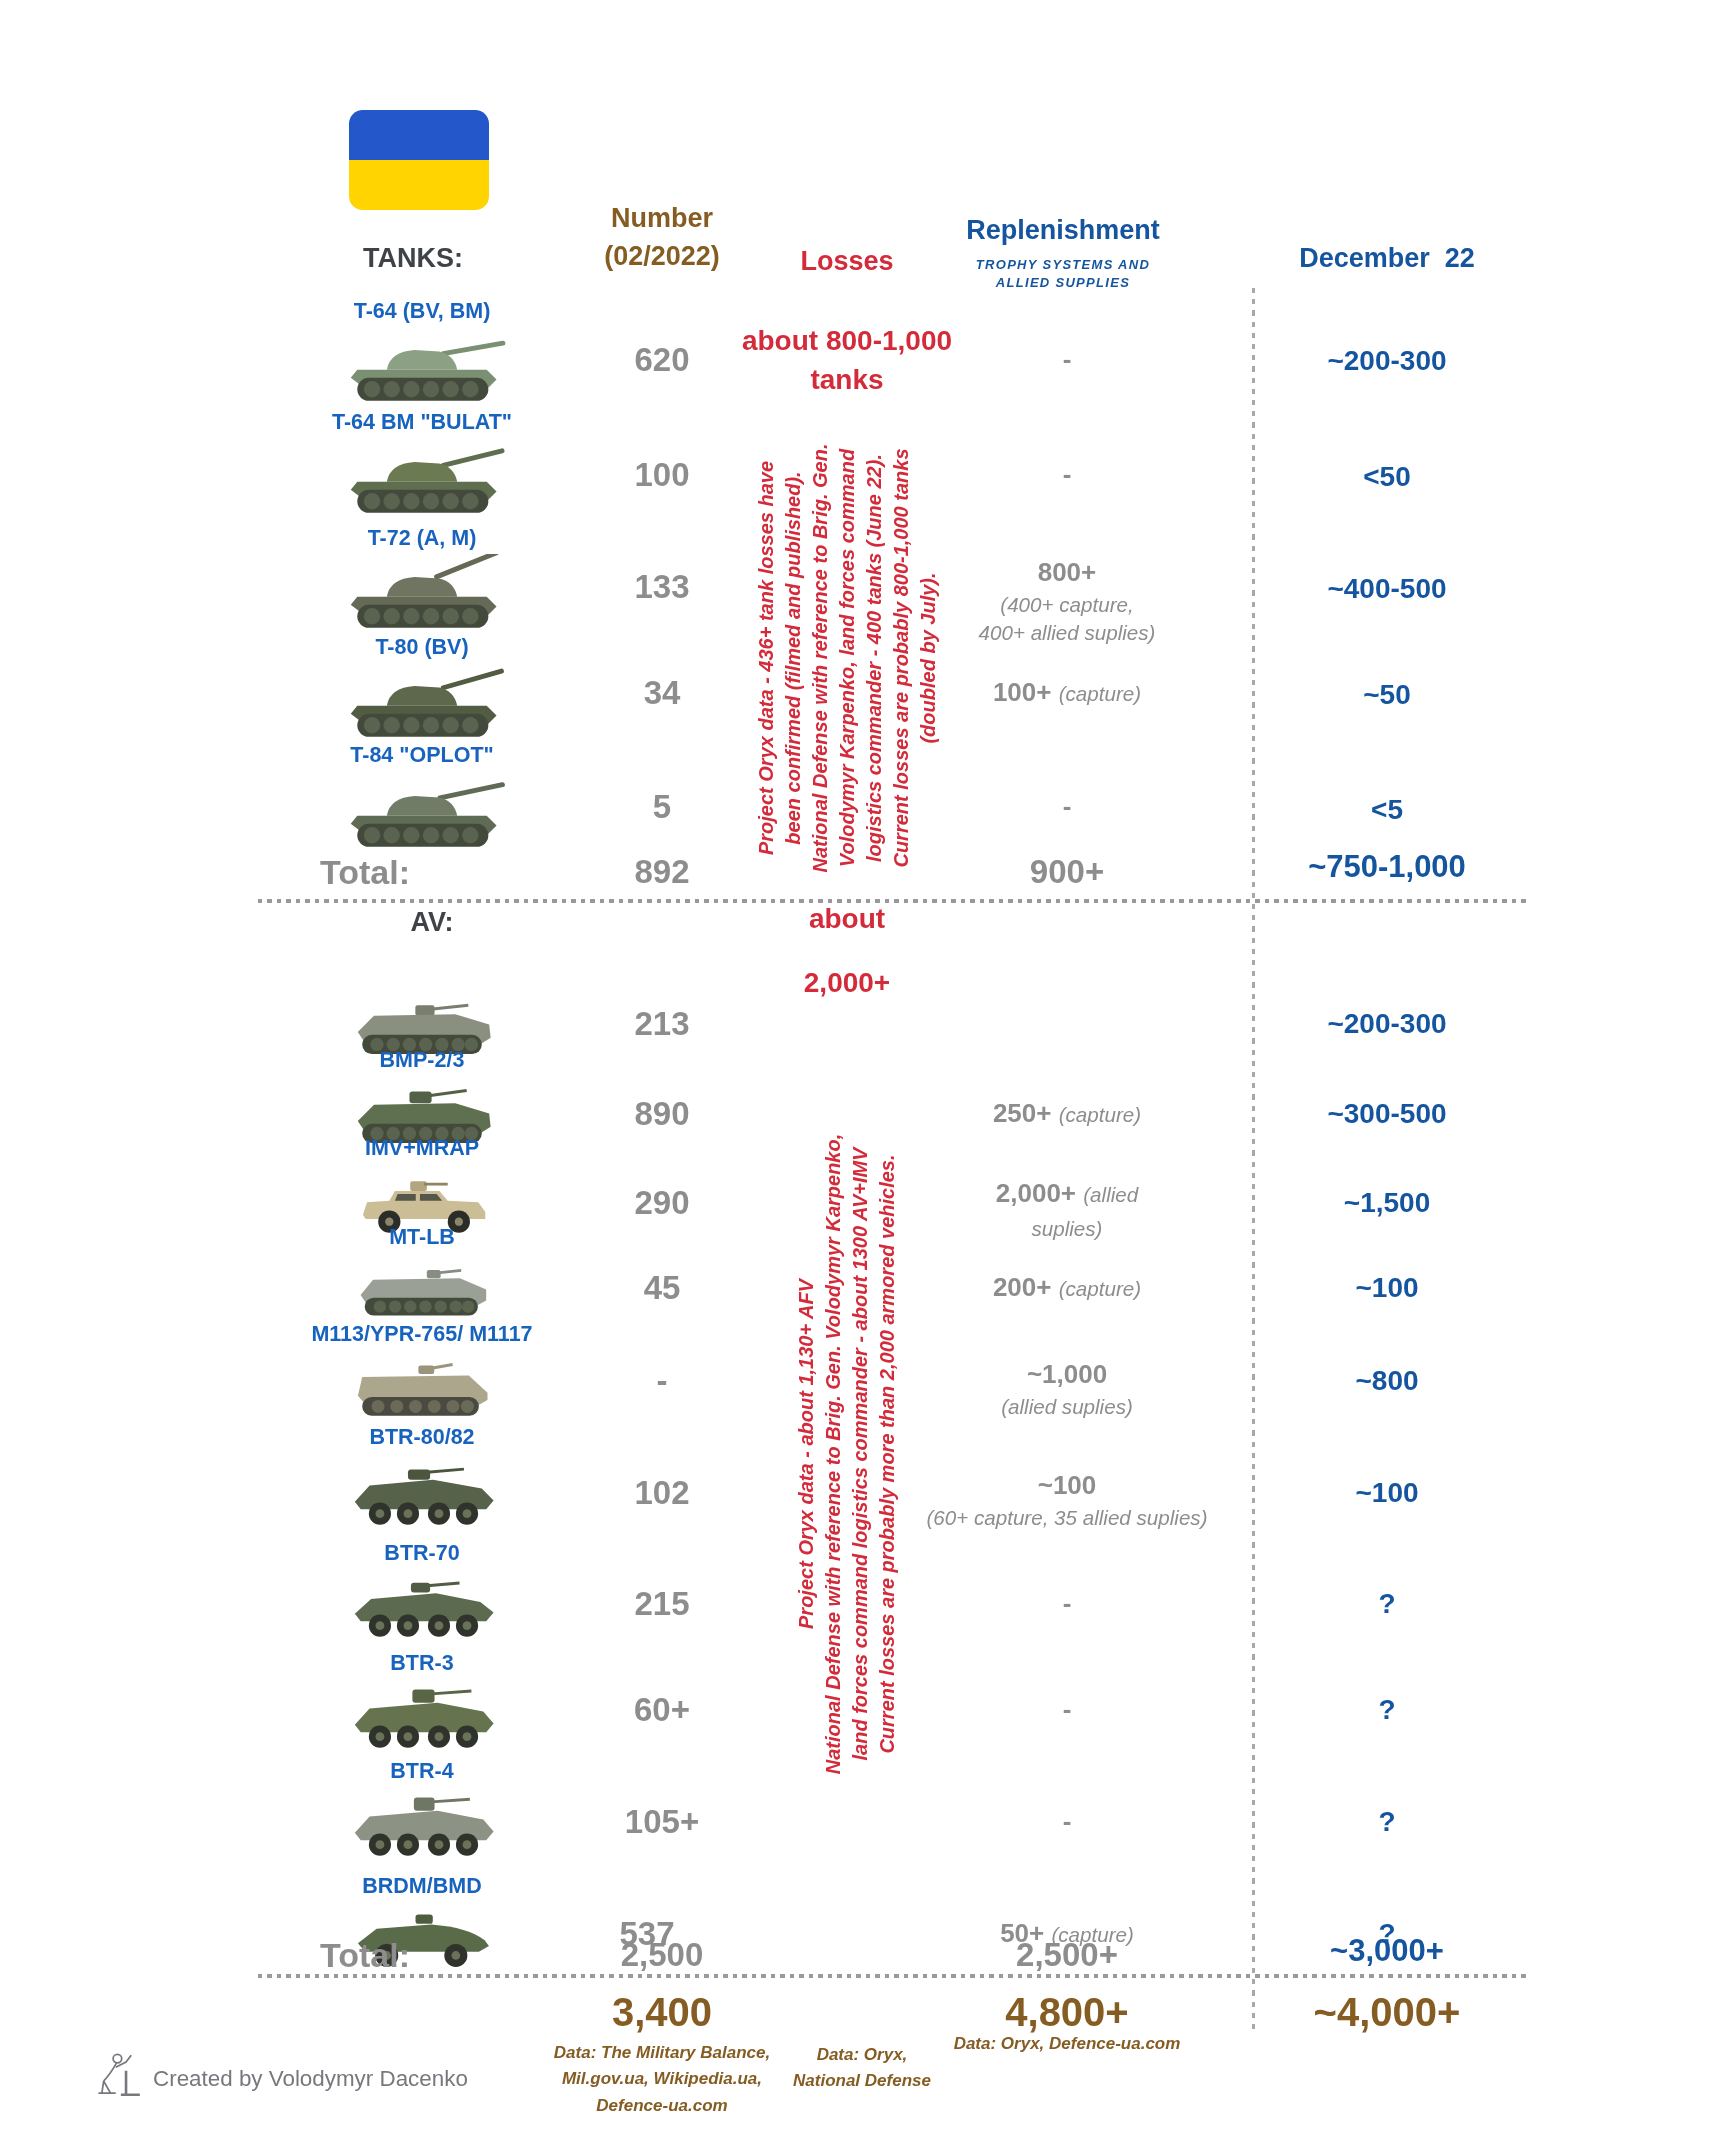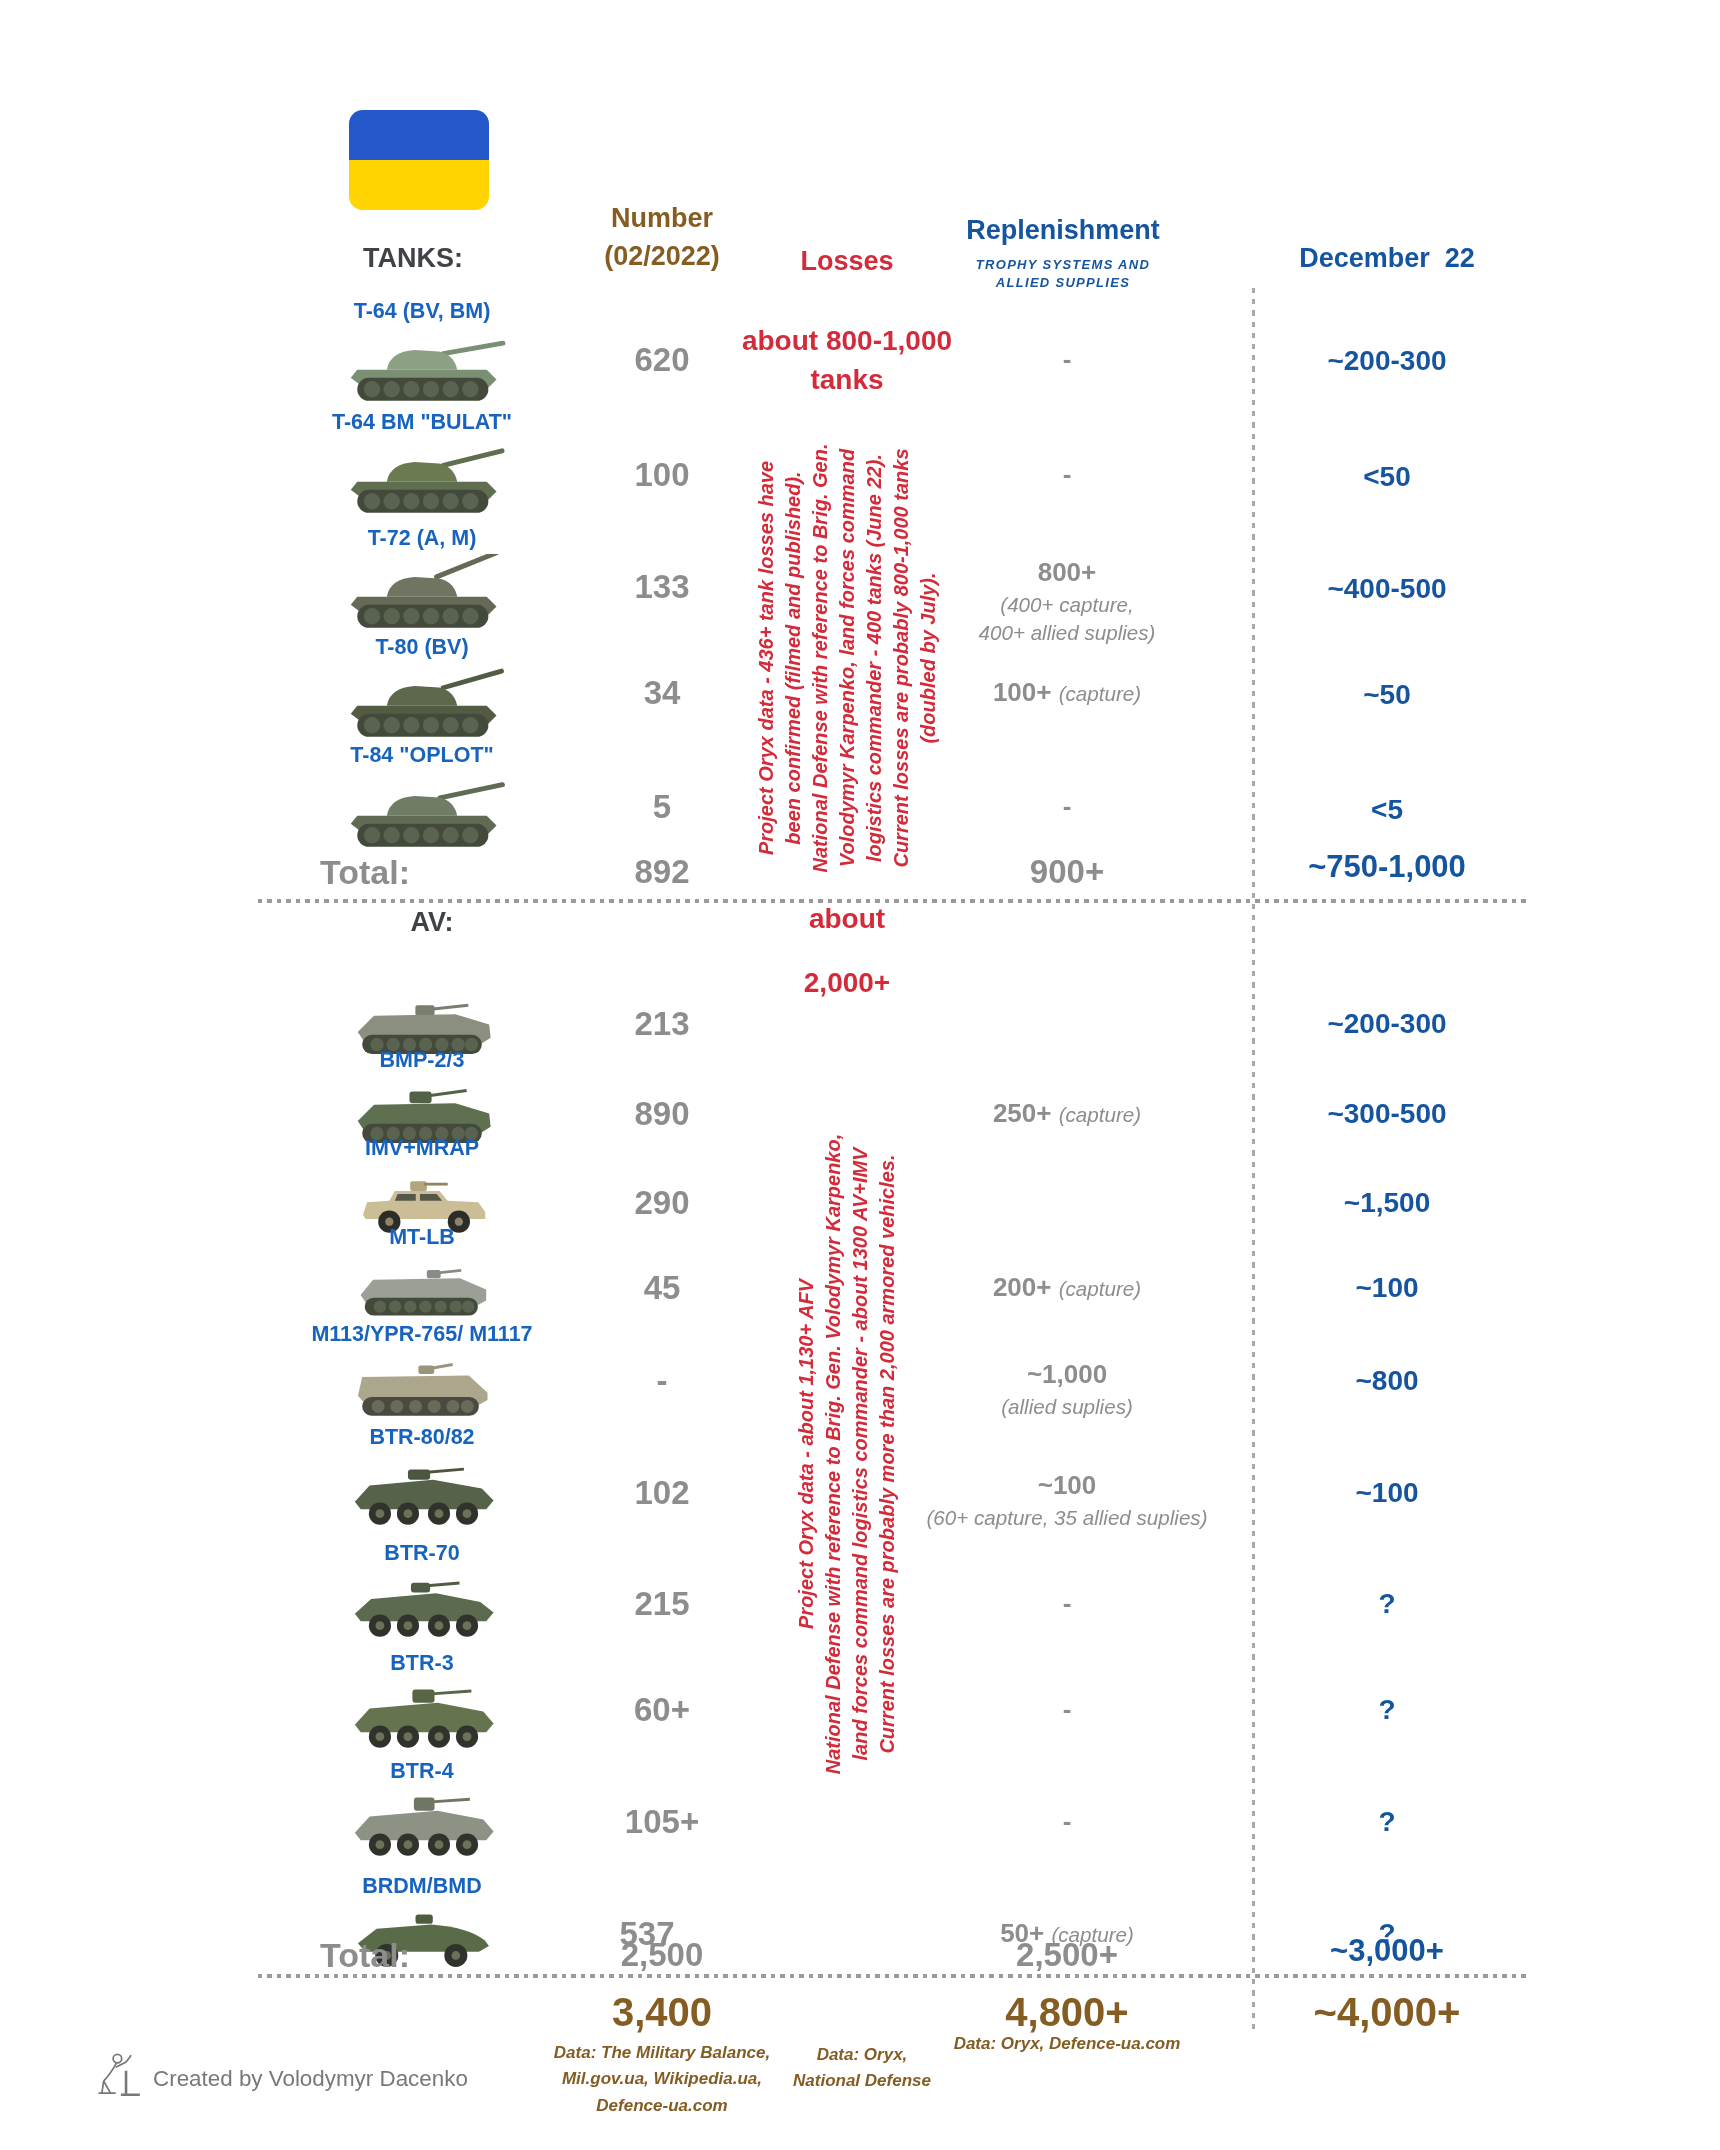--- a/index.html
+++ b/index.html
@@ -238,20 +238,22 @@
         <path d="M20 64 L26 46 L58 44 L66 30 L130 30 L142 44 L186 46 L196 60 L196 70 L24 70 Z" fill="#CBBD96"></path>
         <path d="M70 34 L96 34 L96 44 L66 44 Z" fill="#55574a"></path>
         <path d="M102 34 L126 34 L134 44 L102 44 Z" fill="#55574a"></path>
         <circle cx="58" cy="74" r="16" fill="#2c2c28"></circle>
         <circle cx="58" cy="74" r="6" fill="#8c866c"></circle>
         <circle cx="158" cy="74" r="16" fill="#2c2c28"></circle>
         <circle cx="158" cy="74" r="6" fill="#8c866c"></circle>
       </svg>
   </div>
   <div class="abs num" style="left:662px;top:1203px">290</div>
+  <div class="abs repl" style="left:1067px;top:1211px;width:293px"><span class="repl-main">2,000+</span> <span class="repl-note">(allied
+suplies)</span></div>
   <div class="abs dec" style="left:1387px;top:1203px">~1,500</div>
 
   <div class="abs vlabel" style="left:422px;top:1237px">MT-LB</div>
   <div class="vimg" style="left:422px;top:1288px;--c1:#9AA096;--c2:#878d83">
     <svg width="155" height="69" viewBox="0 0 210 100">
         <rect x="112" y="24" width="20" height="12" rx="3" fill="var(--c2)"></rect>
         <rect x="128" y="26" width="34" height="4" fill="var(--c2)" transform="rotate(-6 128 28)"></rect>
         <path d="M16 60 L34 38 L160 36 L198 52 L198 68 L180 78 L28 78 Z" fill="var(--c1)"></path>
         <rect x="22" y="64" width="164" height="26" rx="13" fill="#434a3b"></rect>
         <g fill="#5a6350">

